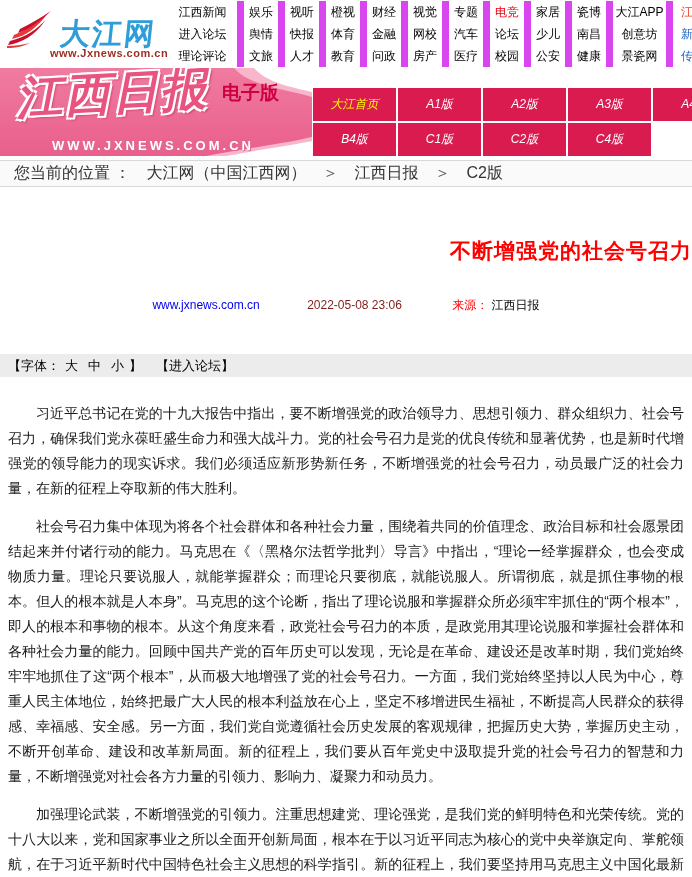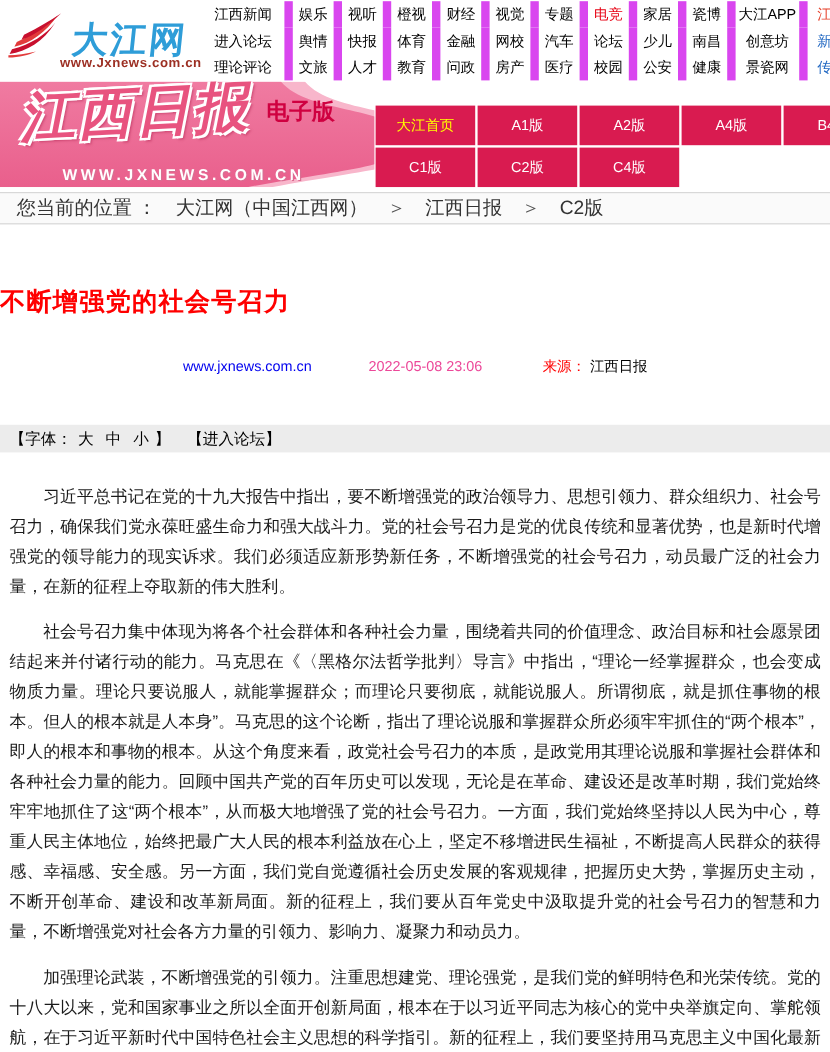--- a/index.html
+++ b/index.html
@@ -51,39 +51,39 @@
     font-size:13px; font-weight:bold; color:#fff; letter-spacing:3px;
     text-shadow:1px 1px 0 #d96e92;
   }
   .editions {
     position:absolute; left:312px; top:19px; z-index:3;
     display:grid; grid-template-columns:repeat(5,83px); grid-auto-rows:33px; gap:2px;
     background:#fff; padding:1px;
   }
   .edition-cell {
     background:#d91b50; color:#fff; font-size:12px;
-    display:flex; align-items:center; justify-content:center; cursor:pointer;
+    display:flex; align-items:center; justify-content:center; cursor:pointer;font-style:italic;
   }
   .edition-cell.active { color:#ffff00; }
 
   
   .breadcrumb {
     margin-top:4px; height:27px; background:#fafafa;
     border-top:1px solid #d8d8d8; border-bottom:1px solid #d8d8d8;
     display:flex; align-items:center; font-size:16px; color:#333; padding-left:14px;
   }
   .breadcrumb .crumb { margin-right:16px; cursor:pointer; }
   .breadcrumb .sep { margin-right:16px; color:#555; }
   .breadcrumb .prefix { margin-right:16px; cursor:default; }
 
   
-  .article-title { margin-top:50px; text-align:left; font-size:21px; font-weight:bold; color:#ff0000; letter-spacing:1px; }
+  .article-title { margin-top:50px; text-align:right; font-size:21px; font-weight:bold; color:#ff0000; letter-spacing:1px; }
   .article-meta { margin-top:32px; text-align:center; font-size:12px; color:#000; }
   .article-meta .url { color:#0000ee; margin-right:44px; cursor:pointer; }
-  .article-meta .time { color:#ec4899; margin-right:47px; }
+  .article-meta .time { color:#7f1d1d; margin-right:47px; }
   .article-meta .src-label { color:#ff0000; }
   .article-meta .src-name { color:#000; }
 
   .toolbar {
     margin-top:40px; height:23px; background:#ececec;
     display:flex; align-items:center; font-size:13px; color:#000; padding-left:8px;
   }
   .toolbar .fs { margin:0 5px; cursor:pointer; }
   .toolbar .forum { margin-left:14px; cursor:pointer; }
 
@@ -159,20 +159,21 @@
     <path d="M0 0 H254 C278 28 350 20 358 48 C364 70 312 72 226 88 H0 Z" fill="#f8b6cb"></path>
     <path d="M0 0 H234 C258 28 330 20 338 48 C344 70 292 72 206 88 H0 Z" fill="url(#pg)"></path>
   </svg>
   <div class="paper-name">江西日报</div>
   <div class="edition-label">电子版</div>
   <div class="banner-url">WWW.JXNEWS.COM.CN</div>
   <div class="editions">
       <span class="edition-cell active">大江首页</span>
       <span class="edition-cell">A1版</span>
       <span class="edition-cell">A2版</span>
+      <span class="edition-cell">A3版</span>
       <span class="edition-cell">A4版</span>
       <span class="edition-cell">B4版</span>
       <span class="edition-cell">C1版</span>
       <span class="edition-cell">C2版</span>
       <span class="edition-cell">C4版</span>
     </div>
 </div>
 
 <div class="breadcrumb">
   <span class="prefix">您当前的位置 ：</span>

